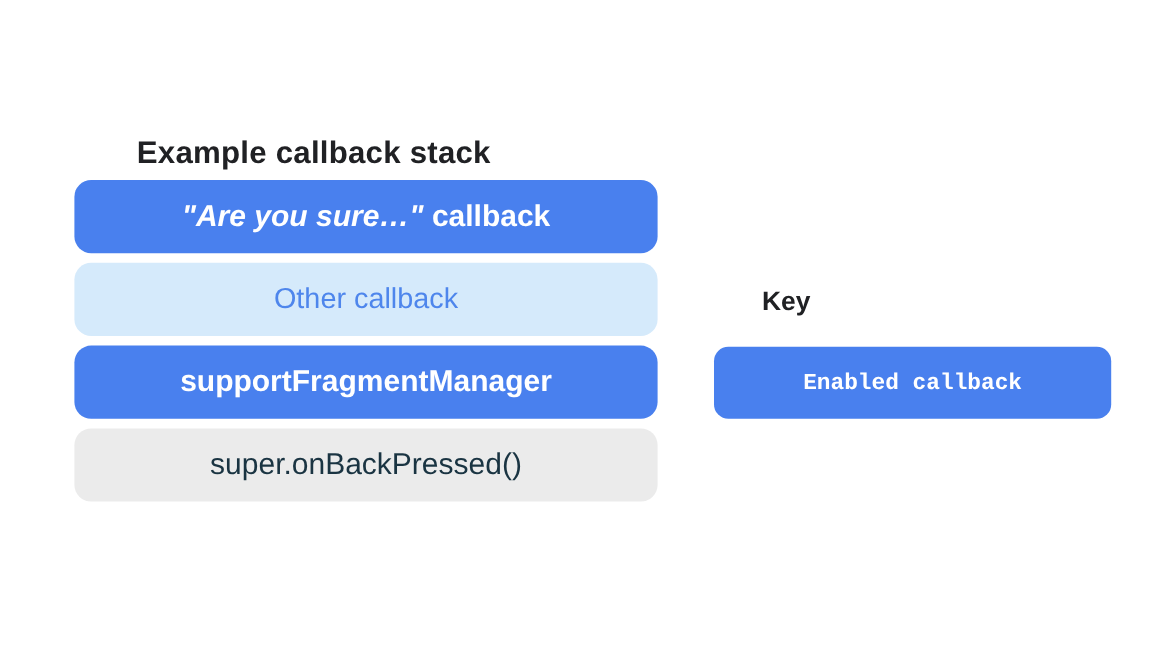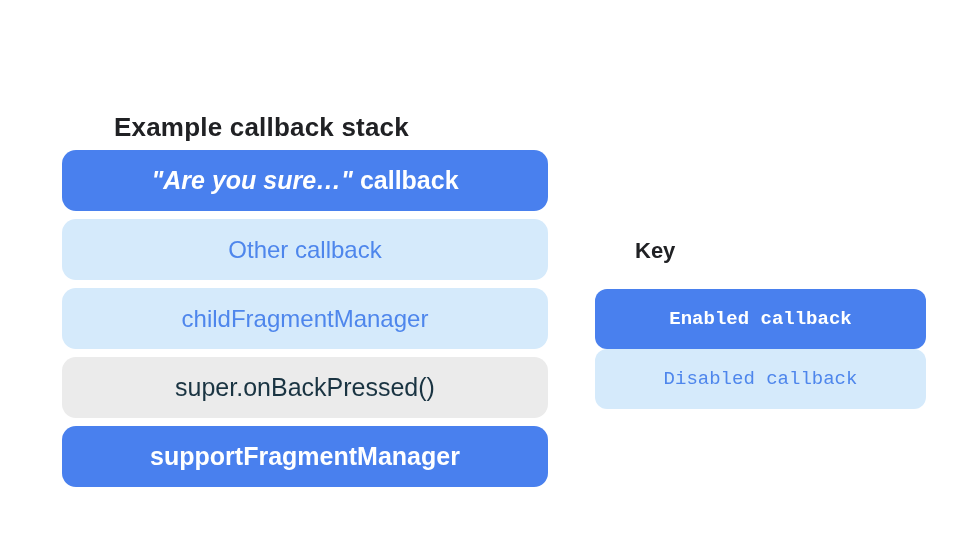--- a/index.html
+++ b/index.html
@@ -85,35 +85,29 @@
 
   <div class="stack-title">Example callback stack</div>
 
   <div class="stack">
     <div class="box enabled">
       <span><span class="italic-part">"Are you sure…"</span><span> callback</span></span>
     </div>
     <div class="box disabled">
       <span>Other callback</span>
     </div>
-    <div class="box disabled">
-      <span>childFragmentManager</span>
+    <div class="box enabled">
+      <span>supportFragmentManager</span>
     </div>
     <div class="box system">
       <span>super.onBackPressed()</span>
-    </div>
-    <div class="box enabled">
-      <span>supportFragmentManager</span>
     </div>
   </div>
 
   <div class="key-title">Key</div>
 
   <div class="key">
     <div class="box enabled">
       <span>Enabled callback</span>
     </div>
-    <div class="box disabled">
-      <span>Disabled callback</span>
-    </div>
   </div>
 
 </div>
 
 </body></html>

